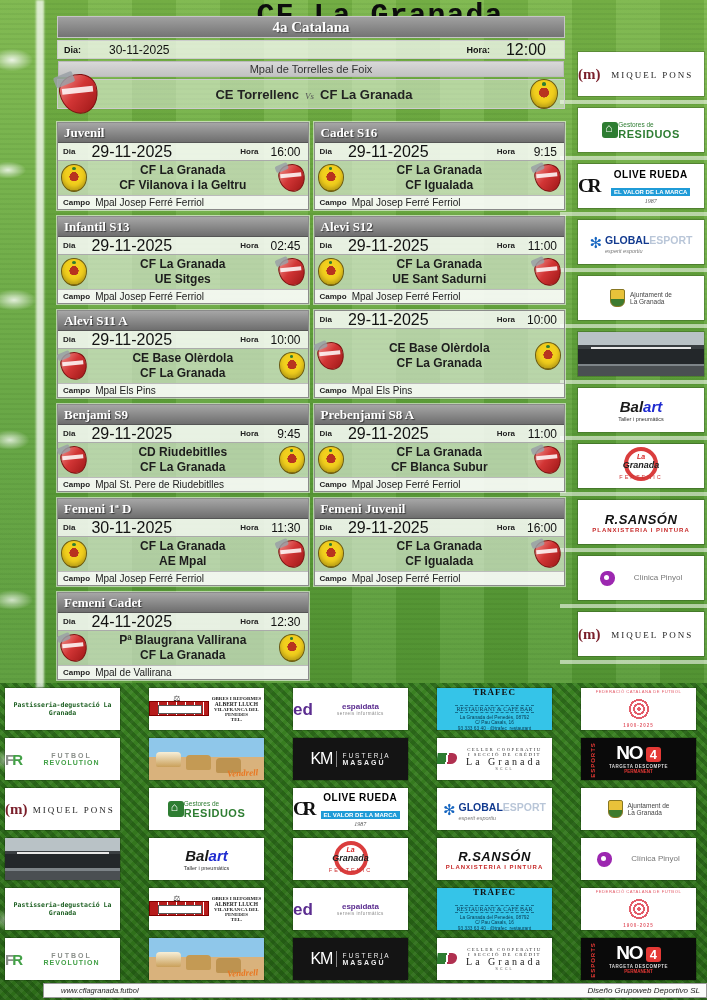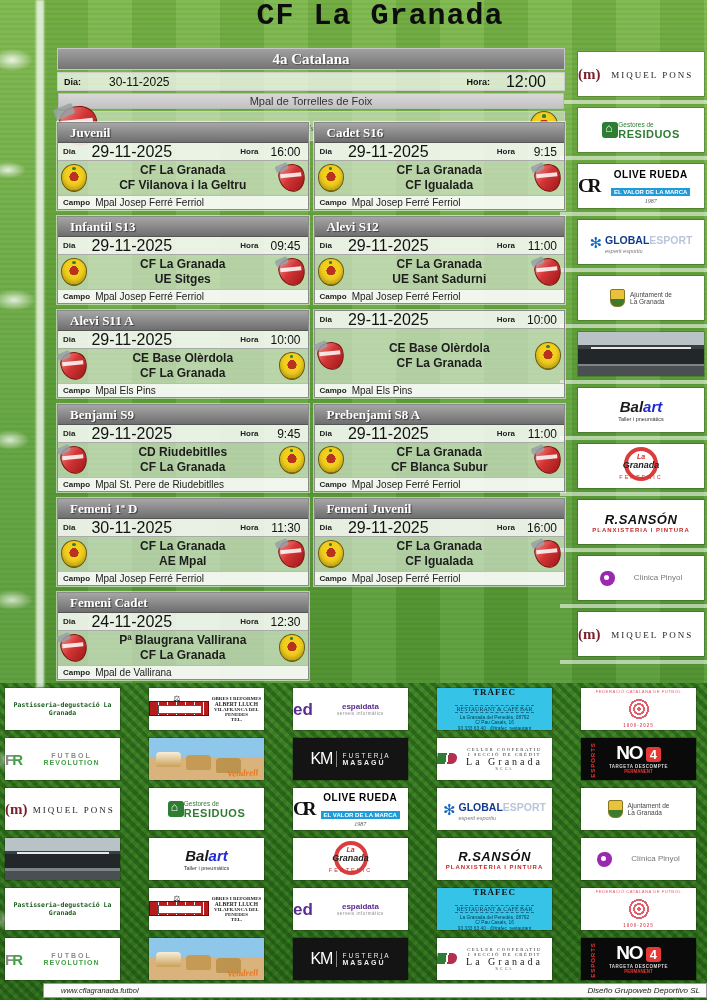--- a/index.html
+++ b/index.html
@@ -23,21 +23,21 @@
       radial-gradient(ellipse 28px 14px at 10px 440px, rgba(255,255,255,.75), transparent 70%),
       radial-gradient(ellipse 30px 14px at 12px 600px, rgba(255,255,255,.7), transparent 70%),
       radial-gradient(ellipse 26px 16px at 10px 760px, rgba(255,255,255,.6), transparent 70%),
       radial-gradient(ellipse 30px 16px at 12px 920px, rgba(255,255,255,.6), transparent 70%);}
   .side-lines{position:absolute;left:560px;top:52px;width:147px;height:616px;
     background:repeating-linear-gradient(180deg, transparent 0 48px, rgba(255,255,255,.55) 48px 52px, transparent 52px 56px);}
   
   .title{position:absolute;top:0;left:120px;width:520px;text-align:center;
     font:bold 30px/33px "Liberation Mono",monospace;color:#0d0d0d;letter-spacing:1px}
   
-  .panel{position:absolute;left:57px;top:48px;width:508px}
+  .panel{position:absolute;left:57px;top:16px;width:508px}
   .league-bar{height:20px;background:linear-gradient(#a0a0a0,#747474);border:1px solid #c5c5c5;
     color:#fff;font:bold 15px/20px "Liberation Serif",serif;text-align:center;text-shadow:1px 1px 1px #4a4a4a}
   .fm-row{height:17px;margin-top:2px;background:rgba(255,255,255,.72);border:1px solid #ccc;display:flex;align-items:center}
   .fm-dia{font:bold 9px "Liberation Sans",sans-serif;color:#111;margin-left:6px}
   .fm-date{font-size:12px;color:#111;margin-left:28px}
   .fm-hora{margin-left:auto;font:bold 9px "Liberation Sans",sans-serif;color:#111}
   .fm-time{font-size:16px;color:#111;margin:0 18px 0 16px}
   .fm-venue{height:14px;margin:2px 1px;background:linear-gradient(#d8d8d8,#c2c2c2);border:1px solid #bbb;
     font:11px/14px "Liberation Sans",sans-serif;color:#333;text-align:center}
   .fm-match{height:28px;background:rgba(240,245,238,.5);border:1px solid #ccc;display:flex;align-items:center}
@@ -52,21 +52,21 @@
     border:1px solid #7d1010;border-radius:46% 50% 48% 52%/38% 42% 58% 60%;transform:rotate(-14deg)}
   .crest.generic::before{content:"";position:absolute;left:6%;top:32%;width:86%;height:15%;background:rgba(255,255,255,.85);transform:rotate(8deg)}
   .crest.generic::after{content:"";position:absolute;left:-8%;top:-10%;width:55%;height:28%;background:#9aa0a6;border-radius:2px;transform:rotate(-8deg);opacity:.85}
   .fm-crest-l{width:36px;height:38px;margin-left:2px}
   .fm-crest-r{width:26px;height:28px;margin-right:6px}
   
   .matches{position:absolute;left:57px;top:122px;width:508px;display:grid;grid-template-columns:1fr 1fr;gap:6px 5px}
   .card{height:88px;background:rgba(255,255,255,.25);border:1px solid #8a8a8a;box-shadow:0 0 0 1px rgba(255,255,255,.55);
     display:flex;flex-direction:column;box-sizing:border-box}
   .card-h{height:19px;flex:0 0 19px;background:linear-gradient(#a6a6a6,#6e6e6e);color:#fff;
-    font:bold 13px/19px "Liberation Serif",serif;padding-left:12px;text-shadow:1px 1px 1px #3a3a3a;border-bottom:1px solid #555}
+    font:bold 13px/19px "Liberation Serif",serif;padding-left:6px;text-shadow:1px 1px 1px #3a3a3a;border-bottom:1px solid #555}
   .card-row{height:17px;flex:0 0 17px;background:rgba(255,255,255,.8);display:flex;align-items:center;border-bottom:1px solid #aaa}
   .sm{font:bold 8px "Liberation Sans",sans-serif;color:#222;margin-left:5px}
   .sm.right{margin-left:auto}
   .dval{font-size:16px;color:#111;margin-left:16px}
   .tval{font-size:12px;color:#111;margin:0 7px 0 10px;min-width:32px;text-align:right}
   .card-teams{flex:1;display:flex;align-items:center;background:rgba(235,242,232,.45)}
   .card-teams .crest{margin:0 3px}
   .tnames{flex:1;text-align:center}
   .tn{font:bold 12px/15px "Liberation Sans",sans-serif;color:#1d1d1d}
   .card-campo{height:13px;flex:0 0 13px;background:rgba(255,255,255,.87);display:flex;align-items:center;border-top:1px solid #bbb}
@@ -262,21 +262,21 @@
           <span class="sm">Campo</span>
           <span class="cval">Mpal Josep Ferré Ferriol</span>
         </div>
       </div>
       <div class="card">
         <div class="card-h">Infantil S13</div>
         <div class="card-row">
           <span class="sm">Dia</span>
           <span class="dval">29-11-2025</span>
           <span class="sm right">Hora</span>
-          <span class="tval">09:45</span>
+          <span class="tval">02:45</span>
         </div>
         <div class="card-teams">
           <span class="crest granada"></span>
           <div class="tnames">
             <div class="tn">CF La Granada</div>
             <div class="tn">UE Sitges</div>
           </div>
           <span class="crest generic"></span>
         </div>
         <div class="card-campo">

